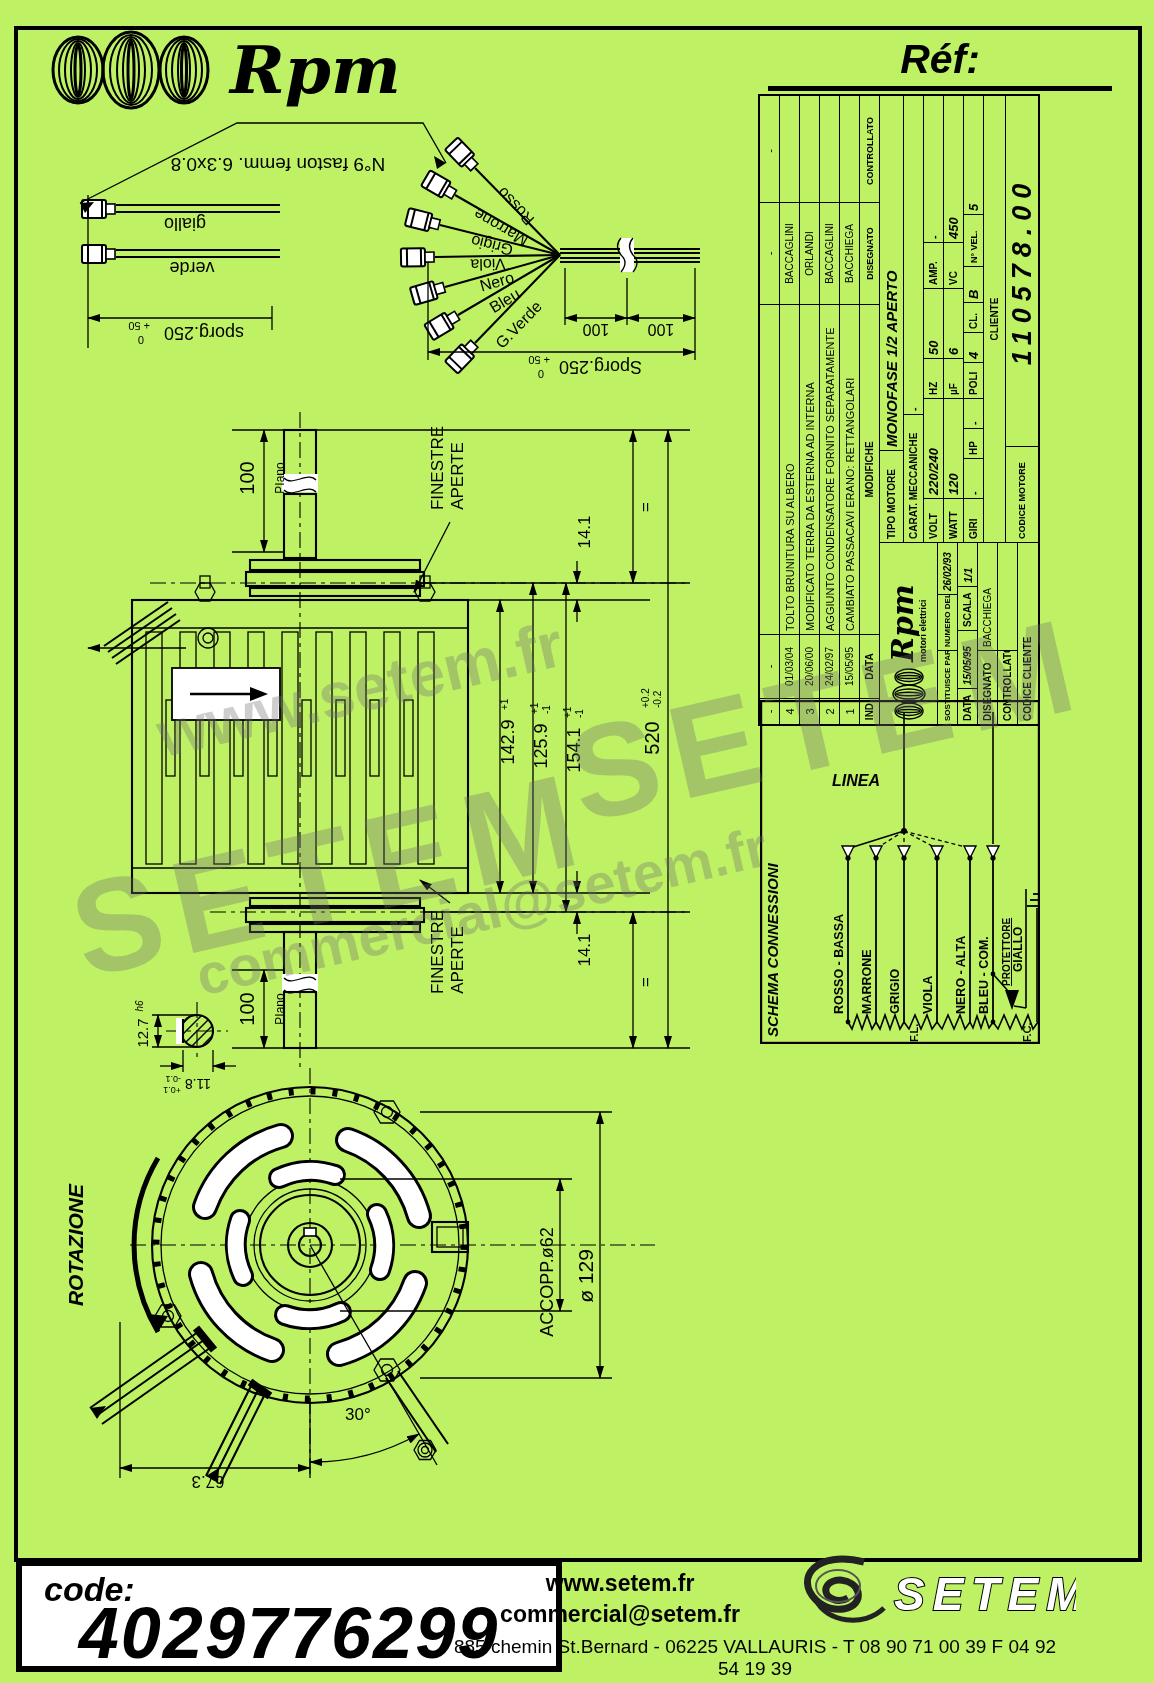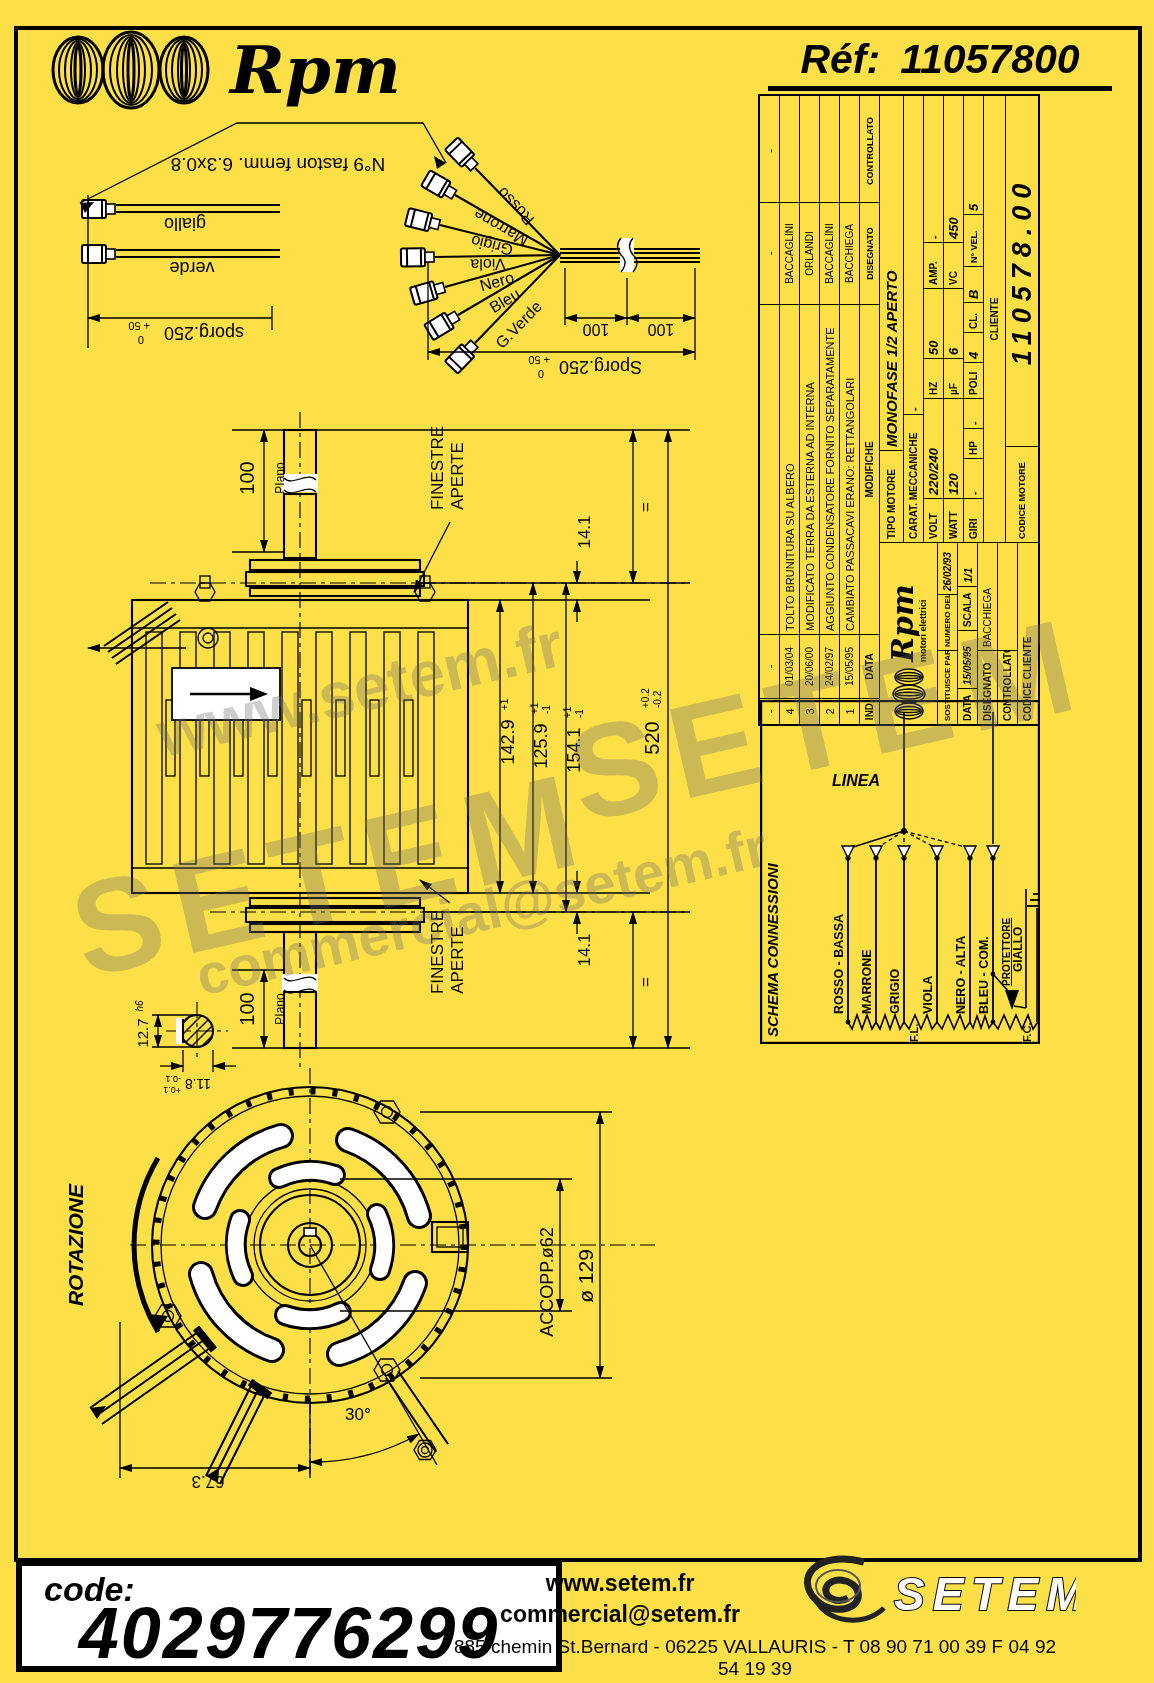--- a/index.html
+++ b/index.html
@@ -1,16 +1,16 @@
 <!DOCTYPE html>
 <html><head>
 <meta charset="utf-8">
 <style>
   html,body{margin:0;padding:0;background:#888;}
-  .page{position:relative;width:1154px;height:1683px;background:#fde047;overflow:hidden;
+  .page{position:relative;width:1154px;height:1683px;background:#bef264;overflow:hidden;
         font-family:"Liberation Sans",sans-serif;color:#000;}
   .frame{position:absolute;left:14px;top:26px;width:1120px;height:1528px;border:4px solid #000;}
   
   .logo-wrap{position:absolute;left:46px;top:30px;display:flex;align-items:center;gap:14px;z-index:4;}
   .brand{font-family:"DejaVu Serif",serif;font-style:italic;font-weight:bold;font-size:66px;line-height:1;}
   .ref{position:absolute;left:768px;top:36px;width:344px;z-index:4;
        font-style:italic;font-weight:bold;font-size:41px;white-space:nowrap;
        border-bottom:5px solid #000;padding-bottom:3px;display:flex;gap:20px;justify-content:center;}
   
   svg.draw{position:absolute;left:0;top:0;z-index:2;}
@@ -69,21 +69,20 @@
         <ellipse cx="138" cy="40" rx="12" ry="29" stroke-width="2"></ellipse>
         <ellipse cx="138" cy="40" rx="6" ry="27" stroke-width="2"></ellipse>
         <ellipse cx="138" cy="40" rx="2.5" ry="25" stroke-width="3"></ellipse>
       </g>
     </svg>
     <span class="brand">Rpm</span>
   </div>
 
   <div class="ref">
     <span>Réf:</span>
-    <span>11057800</span>
   </div>
 
   <svg class="draw" width="1154" height="1683" viewBox="0 0 1154 1683">
     <defs>
       <marker id="ma" markerWidth="13" markerHeight="9" refX="12" refY="4" orient="auto" markerUnits="userSpaceOnUse">
         <path d="M0 0 L13 4 L0 8 z" fill="#000"></path>
         </marker>
       <marker id="mas" markerWidth="13" markerHeight="9" refX="12" refY="4" orient="auto-start-reverse" markerUnits="userSpaceOnUse">
         <path d="M0 0 L13 4 L0 8 z" fill="#000"></path>
         </marker>

